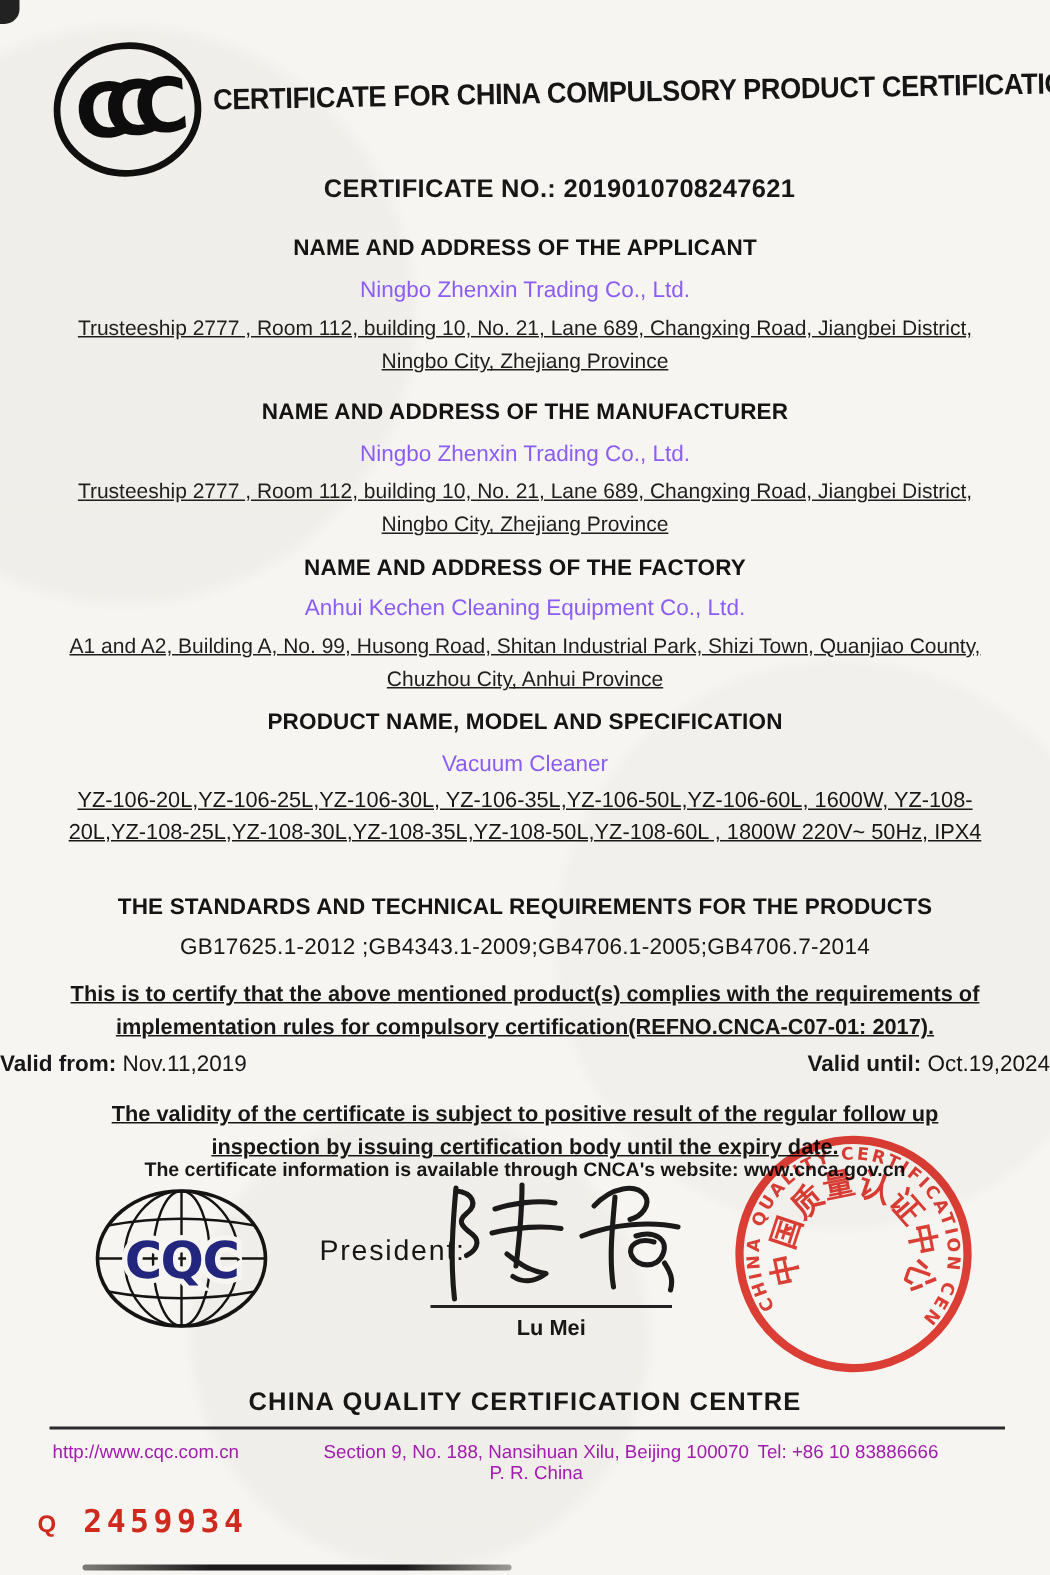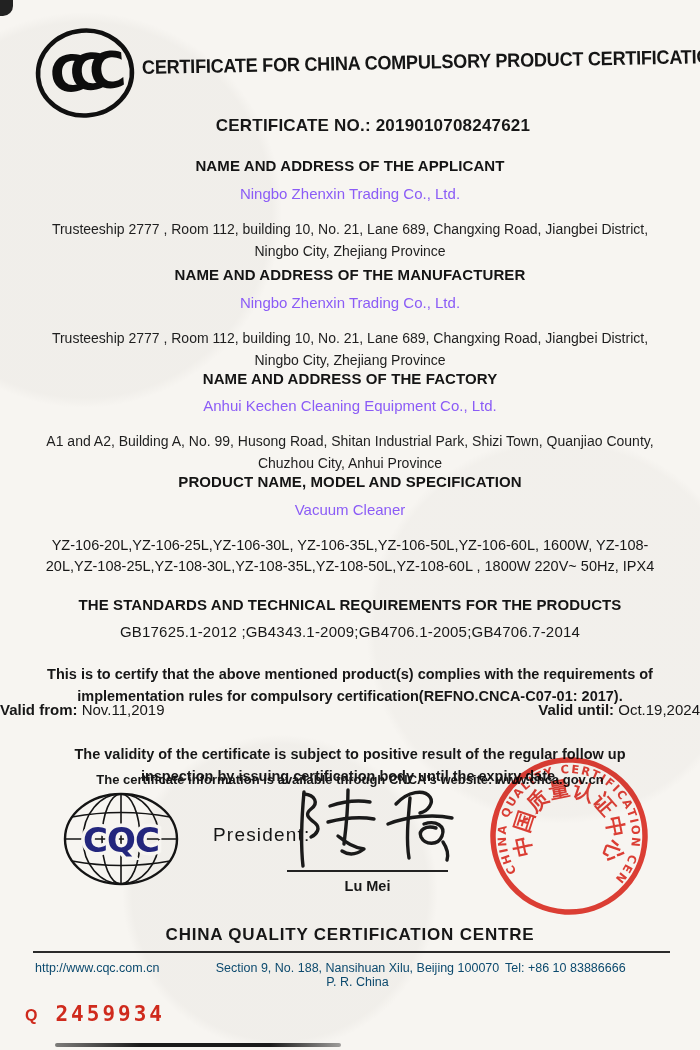--- a/index.html
+++ b/index.html
@@ -14,38 +14,38 @@
     background:
       radial-gradient(circle at 12% 20%, rgba(120,115,105,.05) 0 18%, transparent 19%),
       radial-gradient(circle at 80% 60%, rgba(120,115,105,.04) 0 22%, transparent 23%),
       radial-gradient(circle at 40% 85%, rgba(120,115,105,.05) 0 15%, transparent 16%);
   }
   .abs{position:absolute;}
   .ctr{left:0;right:0;text-align:center;}
   .heading{font-weight:bold;font-size:15px;letter-spacing:.1px;color:#141414;}
   .name-line{font-size:15px;color:#8b5cf6;}
   .addr{font-size:14px;line-height:1.6;color:#1e1e1e;font-weight:500;}
-  .wrapbox{margin:11px auto;}
+  .wrapbox{margin:0 auto;text-decoration:underline;}
   .doc-title{
     font-size:19.5px;font-weight:bold;white-space:nowrap;color:#151515;
     transform:rotate(-1.1deg) scaleX(.93);transform-origin:left center;letter-spacing:-.3px;
   }
   .certno{font-size:17px;font-weight:bold;letter-spacing:.2px;padding-left:46px;}
   .models{font-size:14.5px;line-height:1.45;font-weight:500;}
   .standards-val{font-size:15px;letter-spacing:.2px;}
   .bold-par{font-size:14.5px;font-weight:bold;line-height:1.55;}
   .valid-row{display:flex;justify-content:space-between;gap:62px;font-size:15px;}
   .valid-row b{font-weight:bold;}
   .cnca{font-size:13px;font-weight:600;}
   .president{font-size:19px;letter-spacing:1.2px;color:#161616;}
   .sig-line{border-bottom:2px solid #222;}
   .lumei{font-size:14.5px;font-weight:600;text-align:center;}
   .footer-head{font-size:17px;font-weight:bold;letter-spacing:.8px;}
   .footer-rule{border-top:2px solid #2b2b2b;}
-  .footer-row{display:flex;align-items:baseline;font-size:12.5px;font-weight:500;color:#0c4a6e;}
+  .footer-row{display:flex;align-items:baseline;font-size:12.5px;font-weight:500;color:#a21caf;}
   .footer-row .fcell-left{width:175px;text-align:left;padding-left:35px;}
   .footer-row .fcell-center{flex:1;text-align:center;}
   .footer-row .fcell-right{width:165px;text-align:left;padding-right:30px;}
   .qnum{display:flex;align-items:baseline;gap:18px;}
   .qnum .q{font-size:16px;font-weight:bold;}
   .qnum .num{font-family:"DejaVu Sans Mono",monospace;font-size:21px;font-weight:bold;letter-spacing:3px;}
   .corner-blob{width:13px;height:16px;background:#222;border-bottom-right-radius:10px;}
   .bottom-line{height:3.5px;border-radius:2px;
     background:linear-gradient(90deg,rgba(25,25,25,.55),#1a1a1a 30%,#1a1a1a 75%,rgba(25,25,25,.4));}
   .seal{opacity:.93;mix-blend-mode:multiply;}

